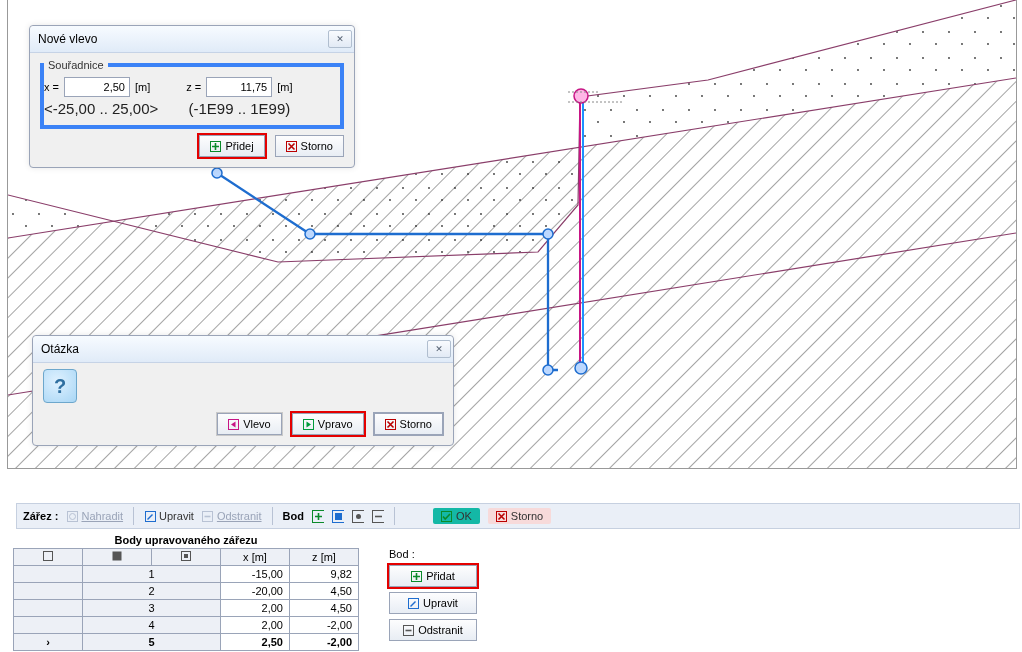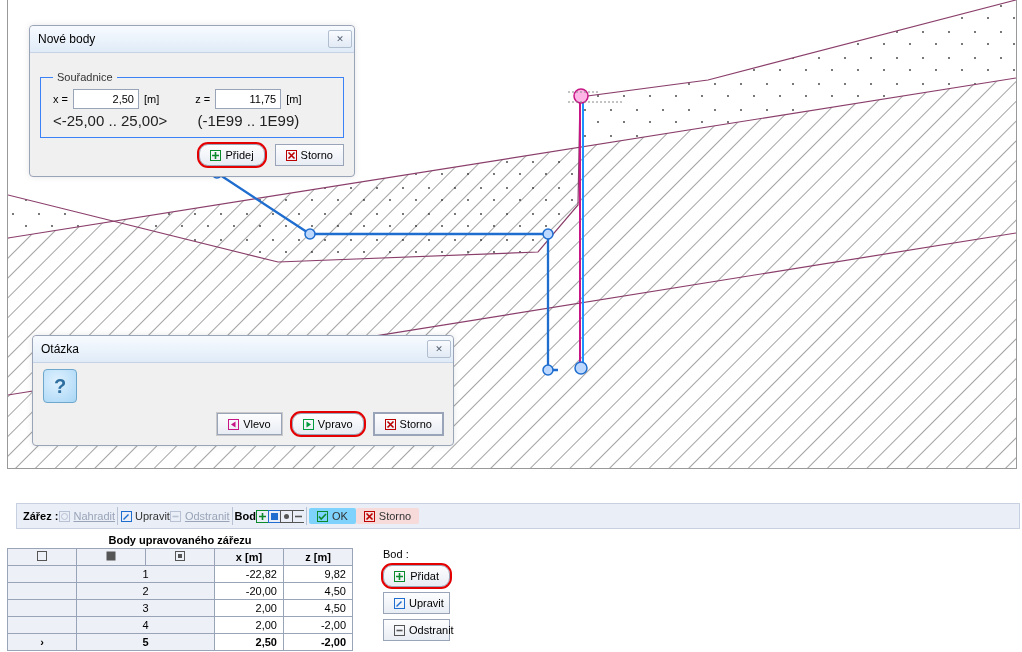--- a/index.html
+++ b/index.html
@@ -50,23 +50,23 @@
     background: linear-gradient(#f9fbfe, #e2eaf5);
     border-radius: 2px;
     font-size: 9px;
     color: #546172;
     display: flex;
     align-items: center;
     justify-content: center;
   }
   .dialog-body { padding: 6px 10px 10px 10px; }
   fieldset {
-    border: 1px solid #3b82f6;
-    margin: 12px 0 6px 0;
-    padding: 6px 8px 8px 12px;
+    border: 4px solid #3b82f6;
+    margin: 0 0 6px 0;
+    padding: 6px 8px 8px 0;
   }
   fieldset legend { font-size: 11px; color: #333; padding: 0 4px; }
   .coord-row { display: flex; gap: 28px; }
   .coord-col { display: flex; flex-direction: column; gap: 3px; }
   .coord-line { display: flex; align-items: center; gap: 5px; }
   .coord-line input {
     width: 56px;
     height: 18px;
     text-align: right;
     font-size: 11px;
@@ -80,21 +80,21 @@
     justify-content: center;
     gap: 4px;
     height: 22px;
     padding: 0 10px;
     border: 1px solid #9aa4b8;
     background: linear-gradient(#fdfdfe, #e8edf4);
     font-size: 11px;
     box-sizing: border-box;
   }
   .btn svg { flex-shrink: 0; }
-  .hl-red { outline: 2px solid #e40000; outline-offset: 0; border-radius: 9px; }
+  .hl-red { outline: 2px solid #e40000; outline-offset: 0; }
   .q-icon-box {
     width: 32px; height: 32px; border-radius: 4px;
     background: radial-gradient(circle at 40% 35%, #dff1ff, #a8d6f5);
     border: 1px solid #6da7cc;
     display: flex; align-items: center; justify-content: center;
     color: #2f6fa0; font-weight: bold; font-size: 20px;
     flex-shrink: 0;
   }
   .q-row { display: flex; gap: 10px; align-items: flex-start; }
   .q-msg { line-height: 1.4; }
@@ -107,62 +107,63 @@
     position: absolute;
     left: 16px;
     top: 503px;
     width: 990px;
     height: 24px;
     background: #eaeff7;
     border: 1px solid #c6d0e0;
     display: flex;
     align-items: center;
     padding: 0 6px;
+    gap: 8px;
     font-size: 11px;
   }
   .toolbar .sep { width: 1px; height: 18px; background: #b8c2d4; margin: 0 2px; }
   .toolbar .tbtn { display: inline-flex; align-items: center; gap: 3px; color: #333; }
   .toolbar .tbtn.disabled { color: #9aa4b8; text-decoration: underline; }
   .toolbar .tlabel { font-weight: bold; }
   .icon-sq { width: 12px; height: 12px; display: inline-flex; align-items: center; justify-content: center; }
 
   
   .bottom-wrap {
     position: absolute;
-    left: 7px;
+    left: 13px;
     top: 532px;
     display: flex;
     gap: 30px;
   }
   .tbl-section { width: 346px; }
   .tbl-title { text-align: center; font-weight: bold; font-size: 11px; padding: 2px 0; }
   table.points {
     border-collapse: collapse;
     width: 100%;
     table-layout: fixed;
     background: #fff;
   }
   table.points th, table.points td {
     border: 1px solid #9aa4b8;
     font-size: 11px;
     height: 16px;
     padding: 0 6px;
     white-space: nowrap;
     overflow: hidden;
   }
-  table.points th { background: #edf0f6; font-weight: bold; }
+  table.points th { background: #edf0f6; font-weight: normal; }
   table.points td.num { text-align: right; }
   table.points td.rowhead { text-align: center; background: #edf0f6; }
   table.points tr.bold td { font-weight: bold; }
   .rowmark { width: 10px; display: inline-block; text-align: center; }
   .tbl-icons th { width: 17px; }
 
   .side-panel { padding-top: 16px; }
   .side-panel .slabel { font-size: 11px; margin-bottom: 5px; }
-  .side-panel .btn { width: 67px; justify-content: space-between; margin-bottom: 5px; }
+  .side-panel .btn { width: 88px; justify-content: center; margin-bottom: 5px; }
 </style>
 </head>
 <body>
 
 <div class="canvas-area">
 <svg width="1008" height="468" viewBox="0 0 1008 468">
   <defs>
     <pattern id="hatch" width="14" height="14" patternUnits="userSpaceOnUse" patternTransform="rotate(45)">
       <line x1="0" y1="0" x2="0" y2="14" stroke="#1a1a1a" stroke-width="0.8"></line>
     </pattern>
@@ -190,21 +191,21 @@
   <polyline points="209,173 302,234 540,234 540,370 550,370" fill="none" stroke="#1e6dcf" stroke-width="2.3"></polyline>
   <circle cx="209" cy="173" r="5" fill="#bcd8ff" stroke="#1e6dcf" stroke-width="1.5"></circle>
   <circle cx="302" cy="234" r="5" fill="#bcd8ff" stroke="#1e6dcf" stroke-width="1.5"></circle>
   <circle cx="540" cy="234" r="5" fill="#bcd8ff" stroke="#1e6dcf" stroke-width="1.5"></circle>
   <circle cx="540" cy="370" r="5" fill="#bcd8ff" stroke="#1e6dcf" stroke-width="1.5"></circle>
 </svg>
 </div>
 
 <div class="dialog" style="left:29px; top:25px; width:324px;">
   <div class="dialog-titlebar">
-    <span>Nové body</span>
+    <span>Nové vlevo</span>
     <div class="titlebar-close">✕</div>
   </div>
   <div class="dialog-body">
     <fieldset>
       <legend>Souřadnice</legend>
       <div class="coord-row">
         <div class="coord-col">
           <div class="coord-line">
             <span>x =</span>
             <input value="2,50" style="">
@@ -326,21 +327,21 @@
         <circle cx="6.5" cy="6.5" r="2.5" fill="#555"></circle>
       </svg>
     </span>
   <span class="icon-sq">
       <svg width="13" height="13">
         <rect x="0.5" y="0.5" width="12" height="12" fill="none" stroke="#555"></rect>
         <line x1="3" y1="6.5" x2="10" y2="6.5" stroke="#555" stroke-width="1.6"></line>
       </svg>
     </span>
   <span class="sep"></span>
-  <span class="tbtn" style="background:#7dd3fc; padding:2px 8px; border-radius:2px;">
+  <span class="tbtn" style="background:#14b8a6; padding:2px 8px; border-radius:2px;margin-left:28px;">
     <span class="icon-sq">
         <svg width="11" height="11">
           <rect x="0.5" y="0.5" width="10" height="10" fill="none" stroke="#0a8a2a"></rect>
           <path d="M2 5.5l2.2 2.5L9 3" fill="none" stroke="#0a8a2a" stroke-width="1.6"></path>
         </svg>
       </span>
     <span>OK</span>
   </span>
   <span class="tbtn" style="background:#f7dada; padding:2px 8px; border-radius:2px;">
     <span class="icon-sq">
@@ -370,21 +371,21 @@
                 <rect x="3" y="3" width="4" height="4" fill="#555"></rect>
               </svg></th>
         <th>x [m]</th>
         <th>z [m]</th>
       </tr>
       </tbody>
         <tbody id="tbody">
           <tr>
             <td class="rowhead" style="width:17px"><span class="rowmark"></span></td>
             <td class="rowhead" colspan="2">1</td>
-            <td class="num">-22,82</td>
+            <td class="num">-15,00</td>
             <td class="num">9,82</td>
           </tr>
           <tr>
             <td class="rowhead" style="width:17px"><span class="rowmark"></span></td>
             <td class="rowhead" colspan="2">2</td>
             <td class="num">-20,00</td>
             <td class="num">4,50</td>
           </tr>
           <tr>
             <td class="rowhead" style="width:17px"><span class="rowmark"></span></td>

